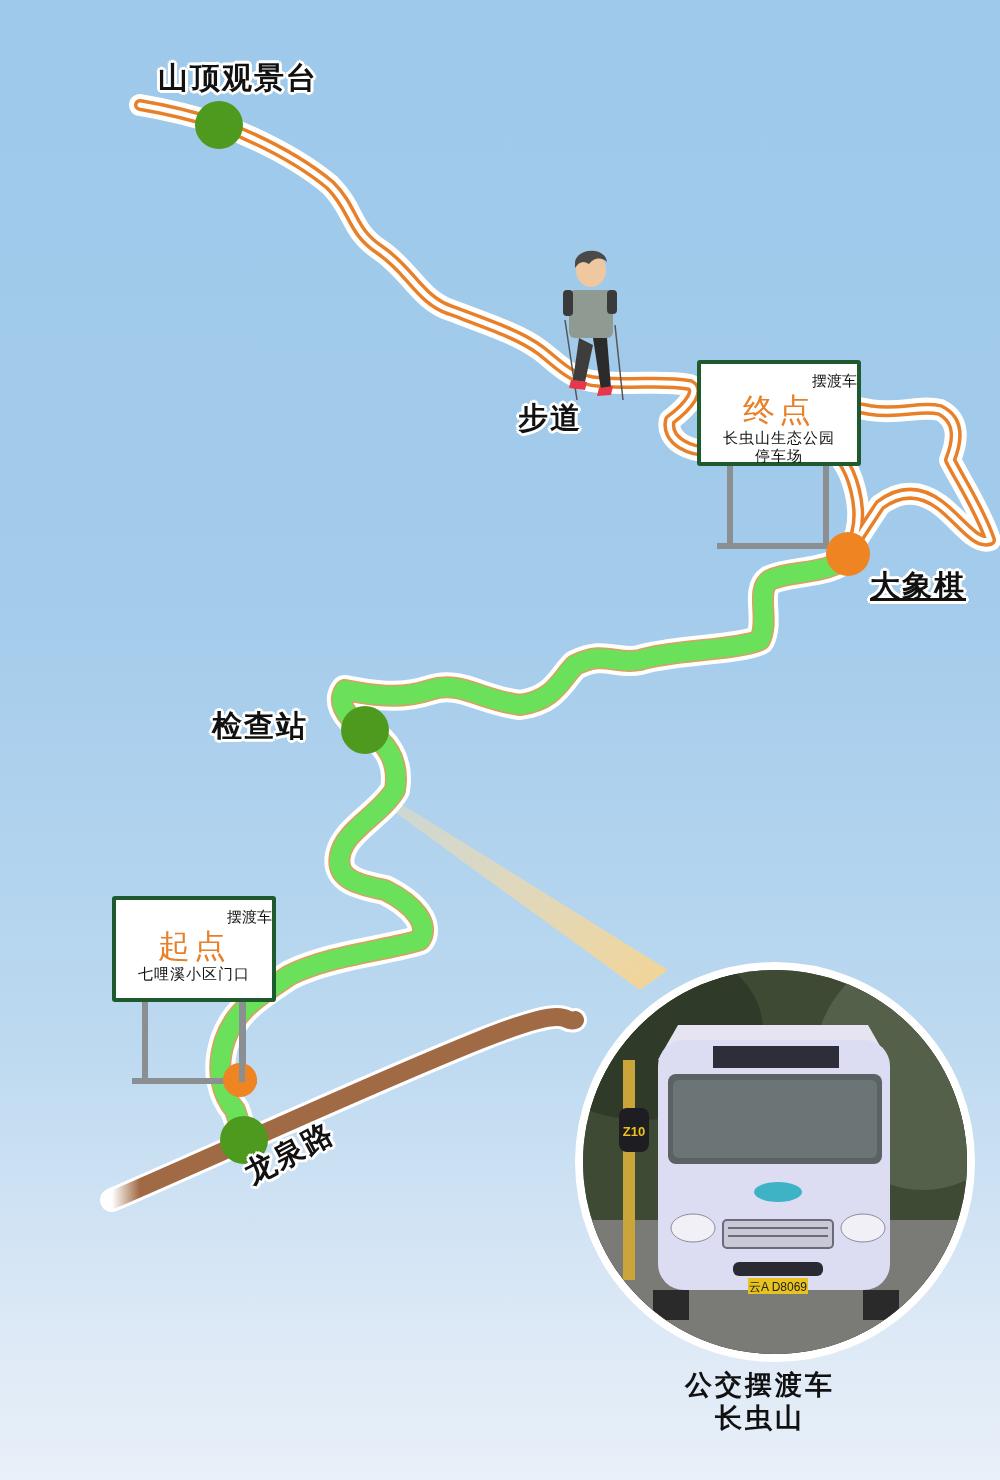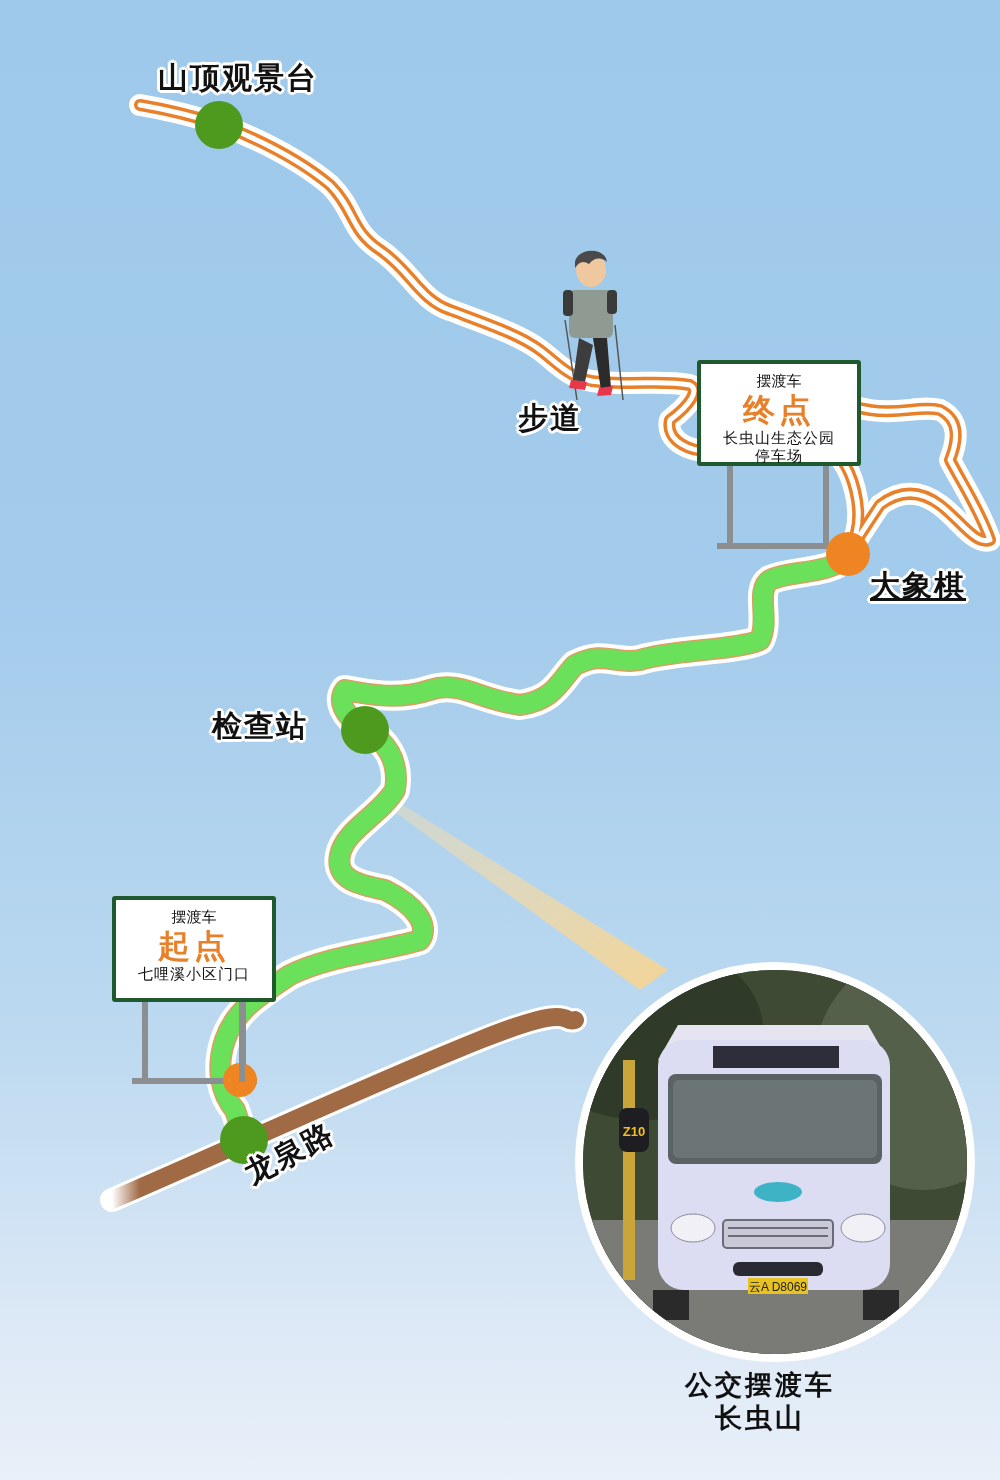--- a/index.html
+++ b/index.html
@@ -12,22 +12,22 @@
   .label {
     position: absolute; font-weight: bold; color: #111; font-size: 30px; letter-spacing: 2px;
     text-shadow: -3px 0 #fff, 3px 0 #fff, 0 -3px #fff, 0 3px #fff,
                  -2px -2px #fff, 2px 2px #fff, -2px 2px #fff, 2px -2px #fff;
     white-space: nowrap;
   }
   .sign {
     position: absolute; background: #fff; border: 4px solid #1f5a2e; border-radius: 3px;
     text-align: center; box-sizing: border-box;
   }
-  .sign .top { font-size: 15px; color: #111; margin-top: 8px; }
-  .sign .big { font-size: 32px; font-weight: bold; color: #e8802a; line-height: 38px; letter-spacing: 4px; }
+  .sign .top { font-size: 15px; color: #111; margin-top: 8px; text-align: right; }
+  .sign .big { font-size: 32px; font-weight: normal; color: #e8802a; line-height: 38px; letter-spacing: 4px; }
   .sign .sub { font-size: 15px; color: #111; line-height: 18px; letter-spacing: 1px; }
   .photo {
     position: absolute; left: 575px; top: 962px; width: 400px; height: 400px; border-radius: 50%;
     border: 8px solid #fff; box-sizing: border-box; overflow: hidden;
     background: radial-gradient(circle at 50% 30%, #4b5a3c 0%, #2e3b26 45%, #6a6a66 80%, #7c7c78 100%);
   }
   .caption {
     position: absolute; left: 650px; top: 1368px; width: 220px; text-align: center;
     font-size: 27px; font-weight: bold; color: #111; line-height: 33px; letter-spacing: 3px;
   }

